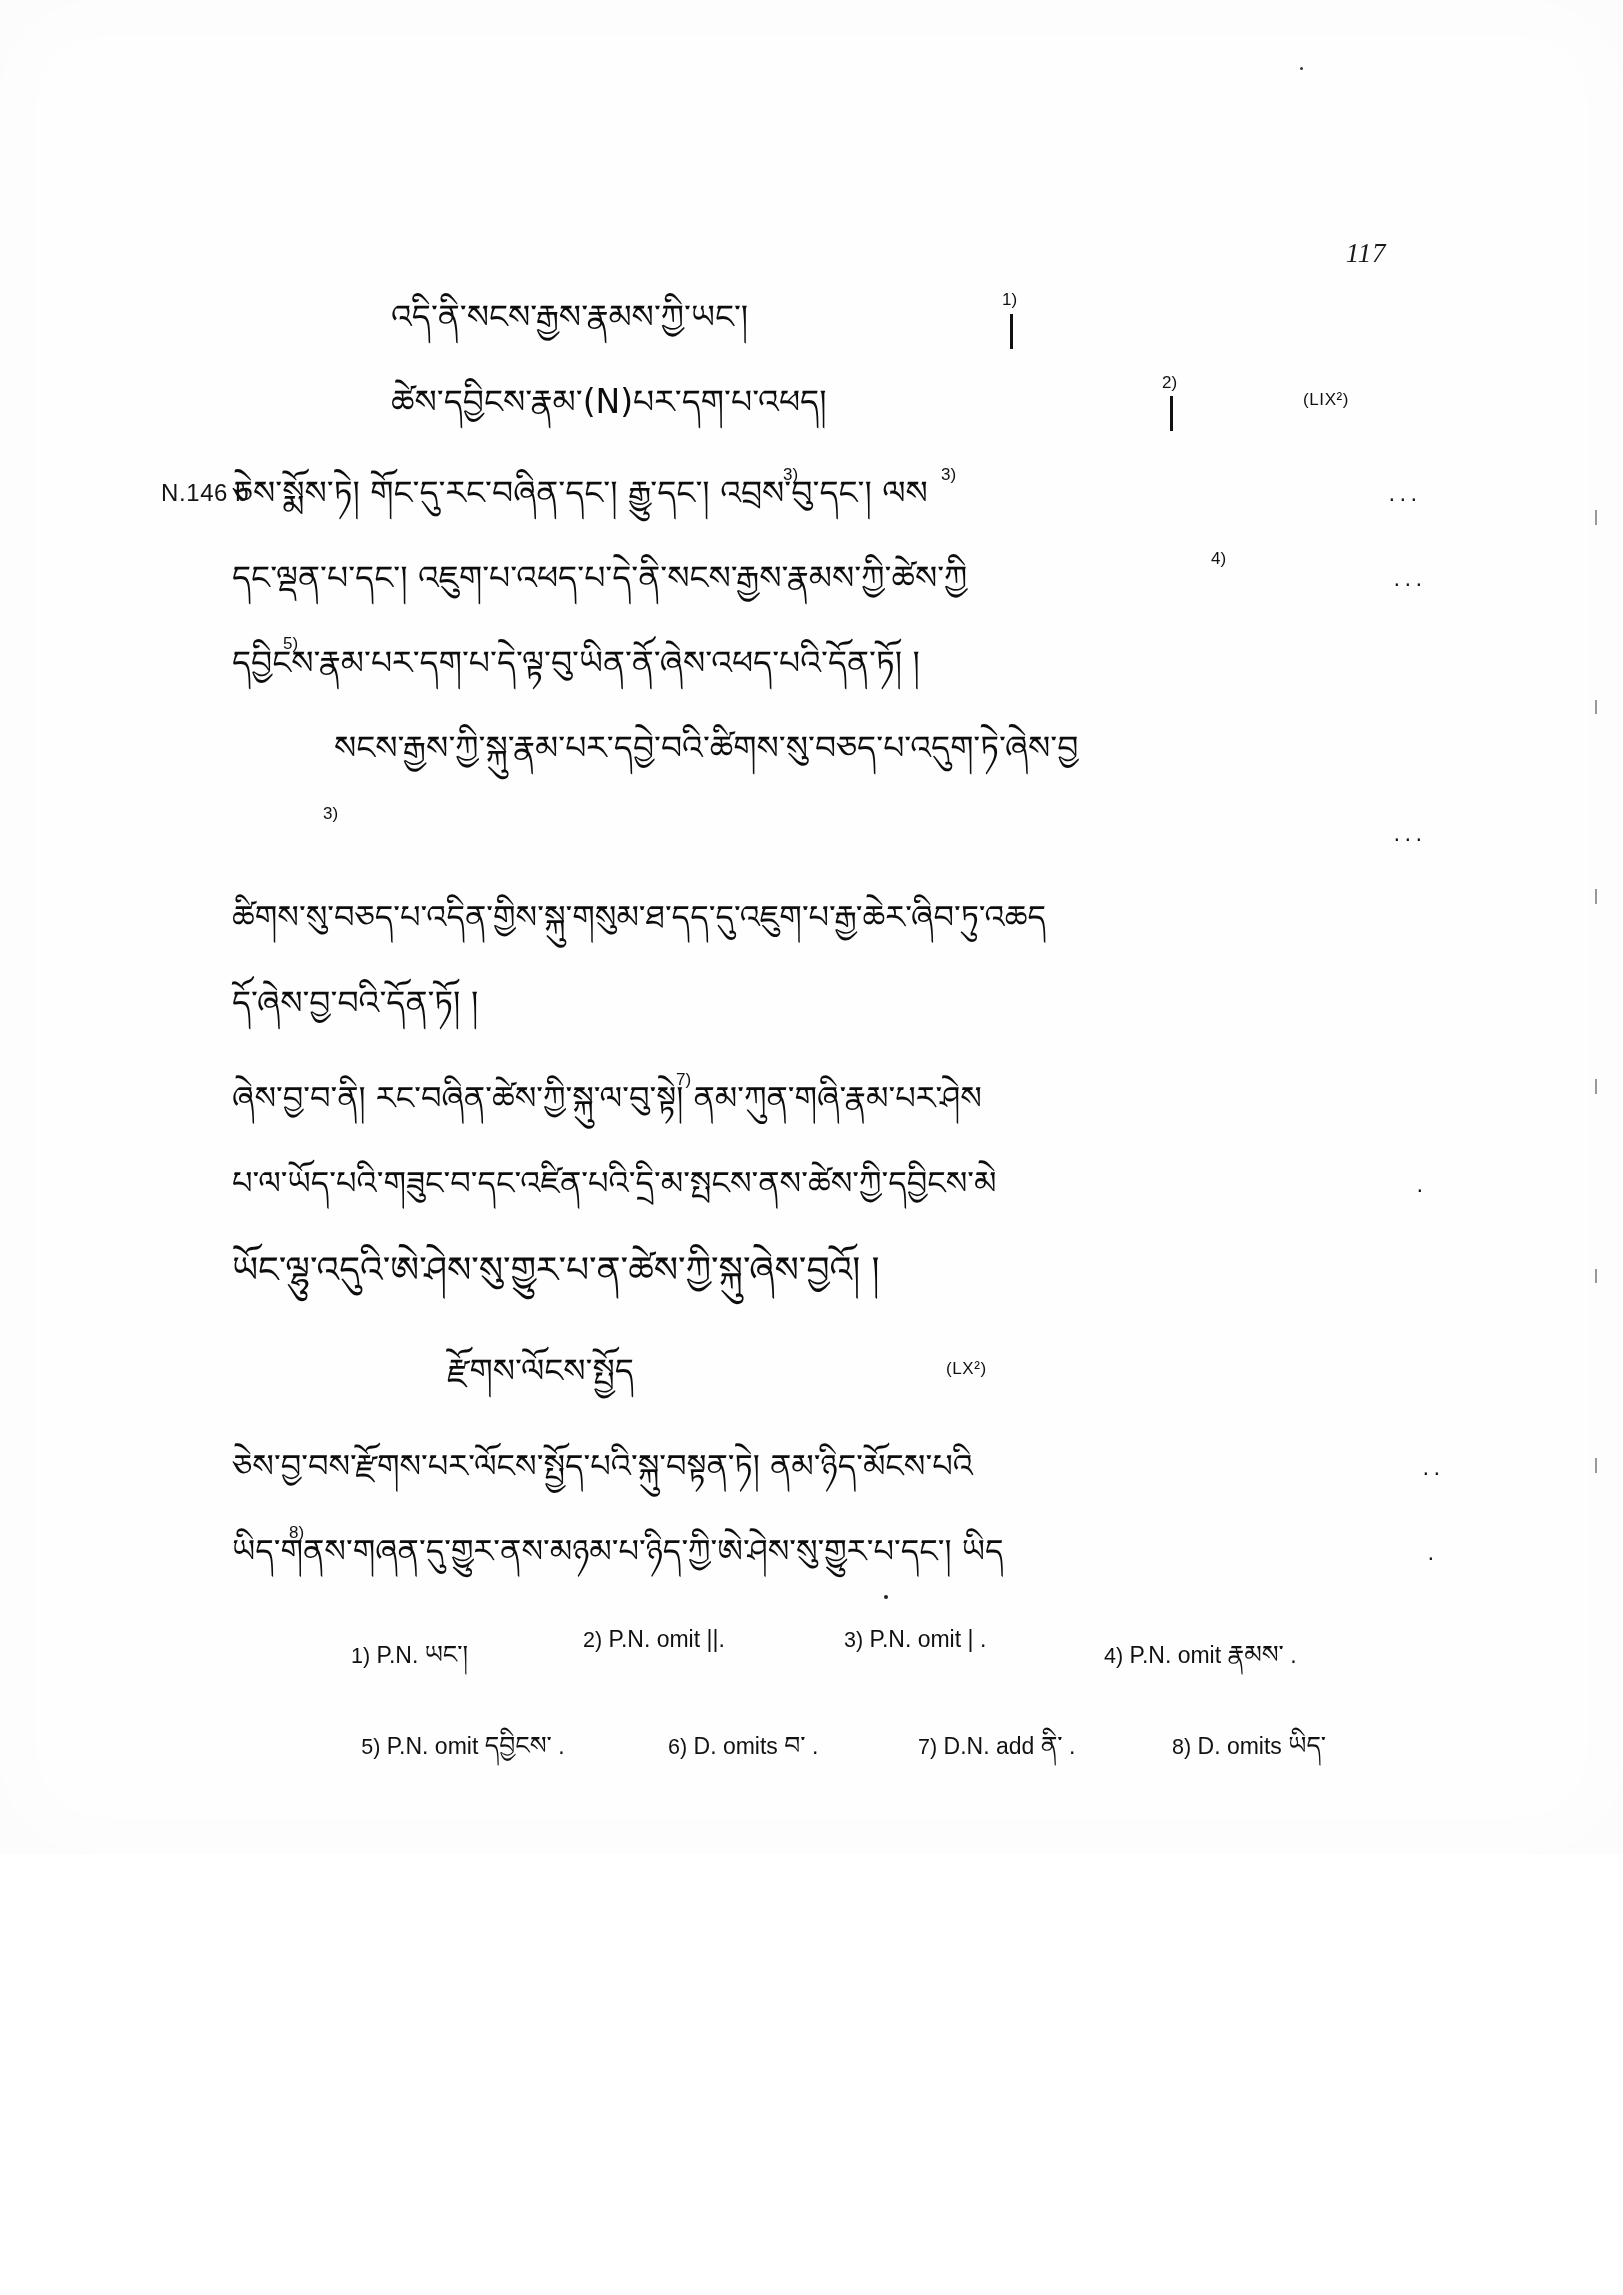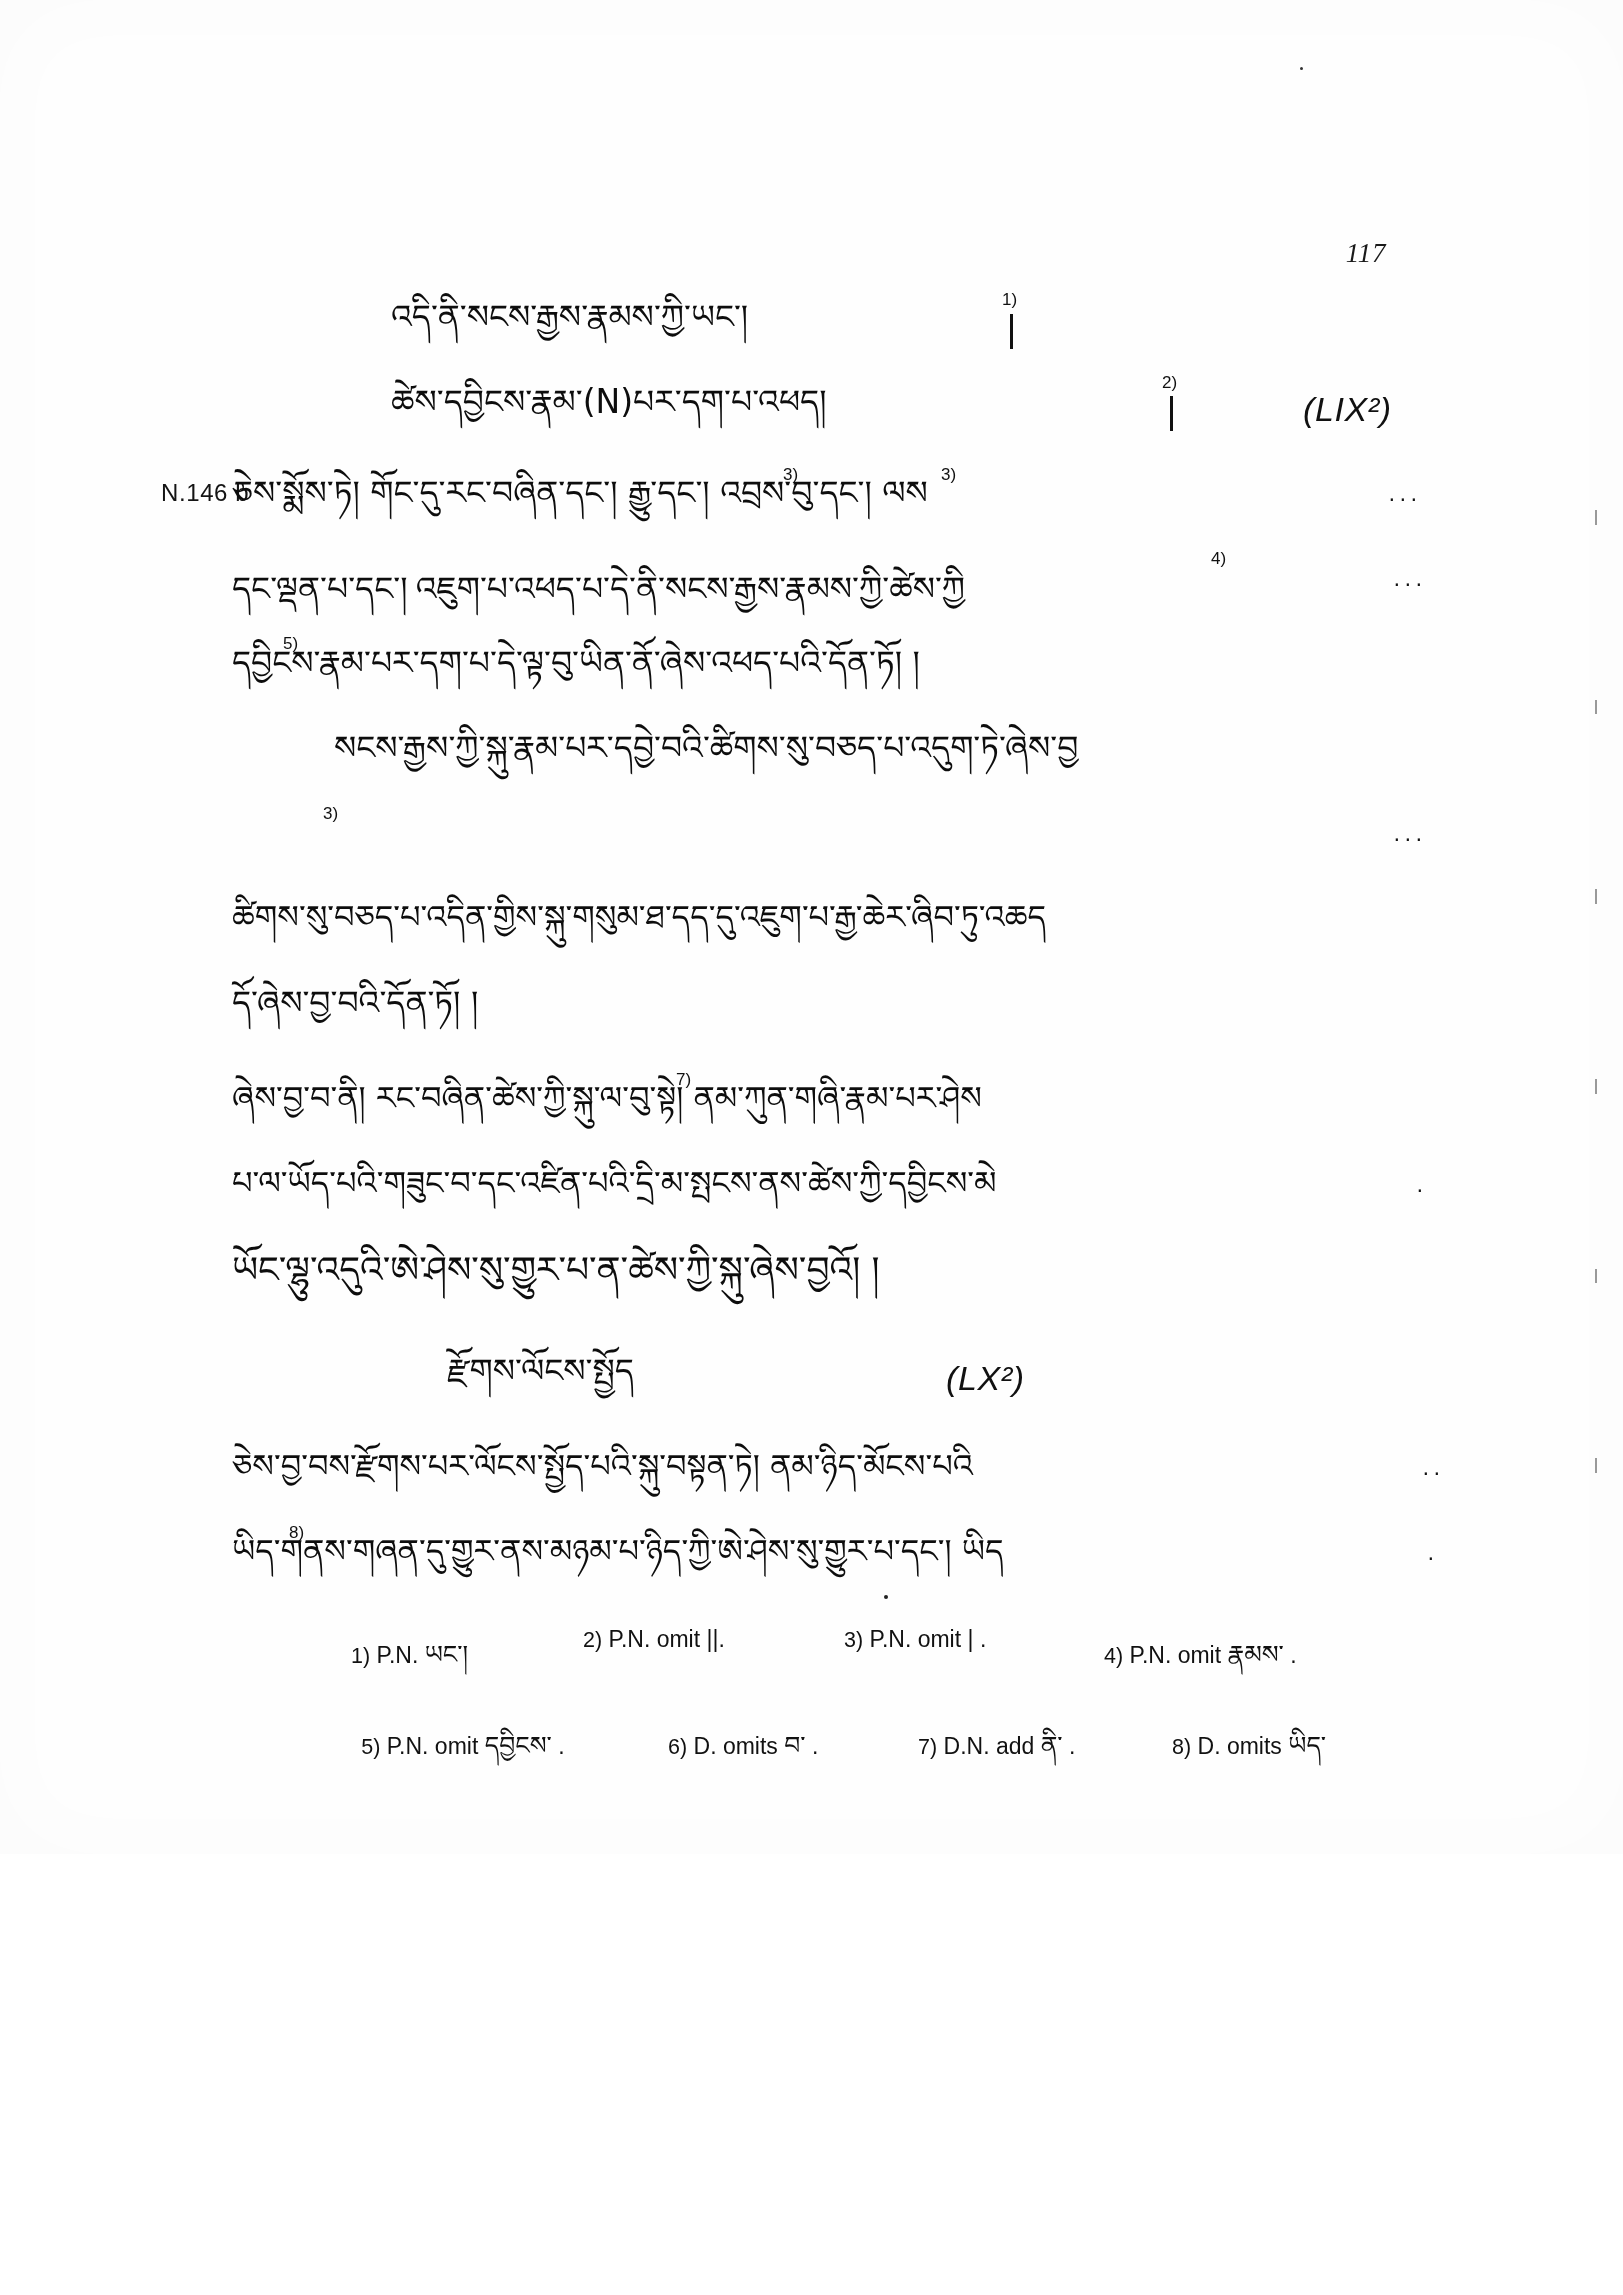--- a/index.html
+++ b/index.html
@@ -69,24 +69,23 @@
 
   .sup {
     font-family: "Liberation Sans", sans-serif;
     font-size: 17px;
     vertical-align: super;
     color: #111;
   }
 
   .mark-lat {
     font-family: "Liberation Sans", sans-serif;
-    font-size: 34px;
+    font-size: 17px;
     color: #111;
     letter-spacing: 0.6px;
-    font-style: italic;
   }
 
   .dots {
     font-family: "Liberation Sans", sans-serif;
     font-size: 23px;
     letter-spacing: 3.4px;
     color: #111;
   }
 
   .vbar {
@@ -201,21 +200,21 @@
     </div>
 
     <div class="row" style="height:85px;">
       <span class="seg" style="left:-34px; top:0px;">ཅེས་སྨོས་ཏེ།  གོང་དུ་རང་བཞིན་དང་།  རྒྱུ་དང་།  འབྲས་བུ་དང་།  ལས</span>
       <span class="sup" style="position:absolute; left:517px; top:-11.3px;">3)</span>
       <span class="sup" style="position:absolute; left:675px; top:-11.3px;">3)</span>
       <span class="dots" style="position:absolute; left:1122px; top:9px;">···</span>
     </div>
 
     <div class="row" style="height:85px;">
-      <span class="seg" style="left:-34px; top:12px;font-family:Liberation Serif, serif;">དང་ལྡན་པ་དང་།  འཇུག་པ་འཕད་པ་དེ་ནི་སངས་རྒྱས་རྣམས་ཀྱི་ཚེས་ཀྱི</span>
+      <span class="seg" style="left:-34px; top:0px;">དང་ལྡན་པ་དང་།  འཇུག་པ་འཕད་པ་དེ་ནི་སངས་རྒྱས་རྣམས་ཀྱི་ཚེས་ཀྱི</span>
       <span class="sup" style="position:absolute; left:945px; top:-12.5px;">4)</span>
       <span class="dots" style="position:absolute; left:1127px; top:9px;">···</span>
     </div>
 
     <div class="row" style="height:85px;">
       <span class="seg" style="left:-34px; top:0px;">དབྱིངས་རྣམ་པར་དག་པ་དེ་ལྟ་བུ་ཡིན་ནོ་ཞེས་འཕད་པའི་དོན་ཏོ།   །</span>
       <span class="sup" style="position:absolute; left:17px; top:-12.5px;">5)</span>
     </div>
 
     <div class="row" style="height:85px;">

